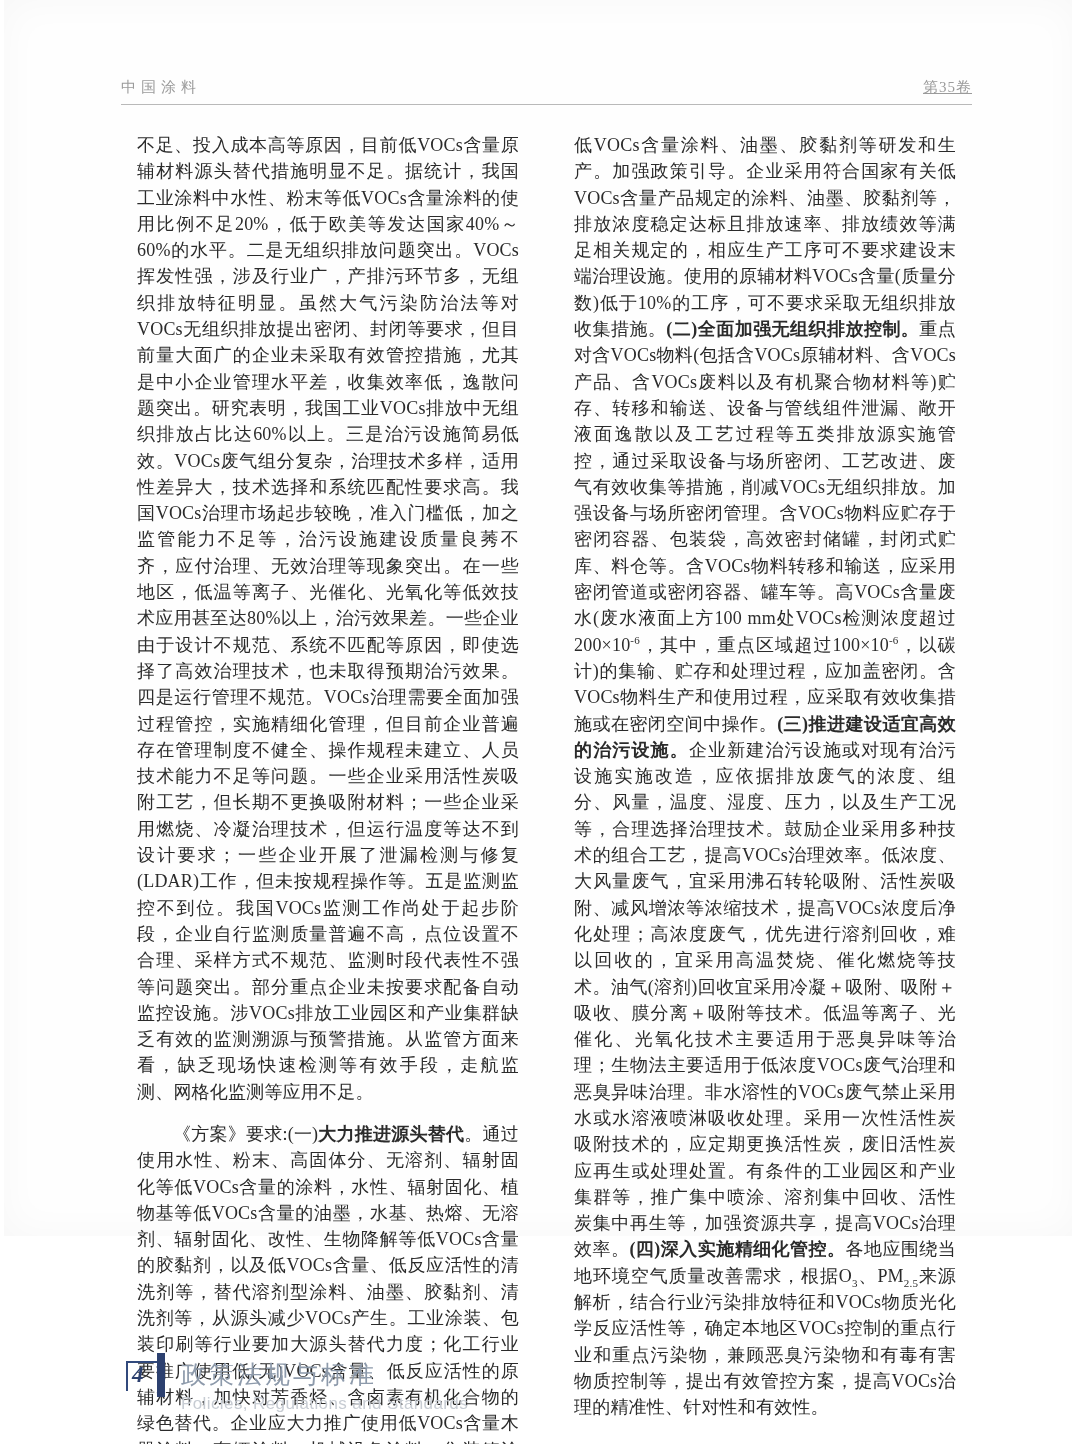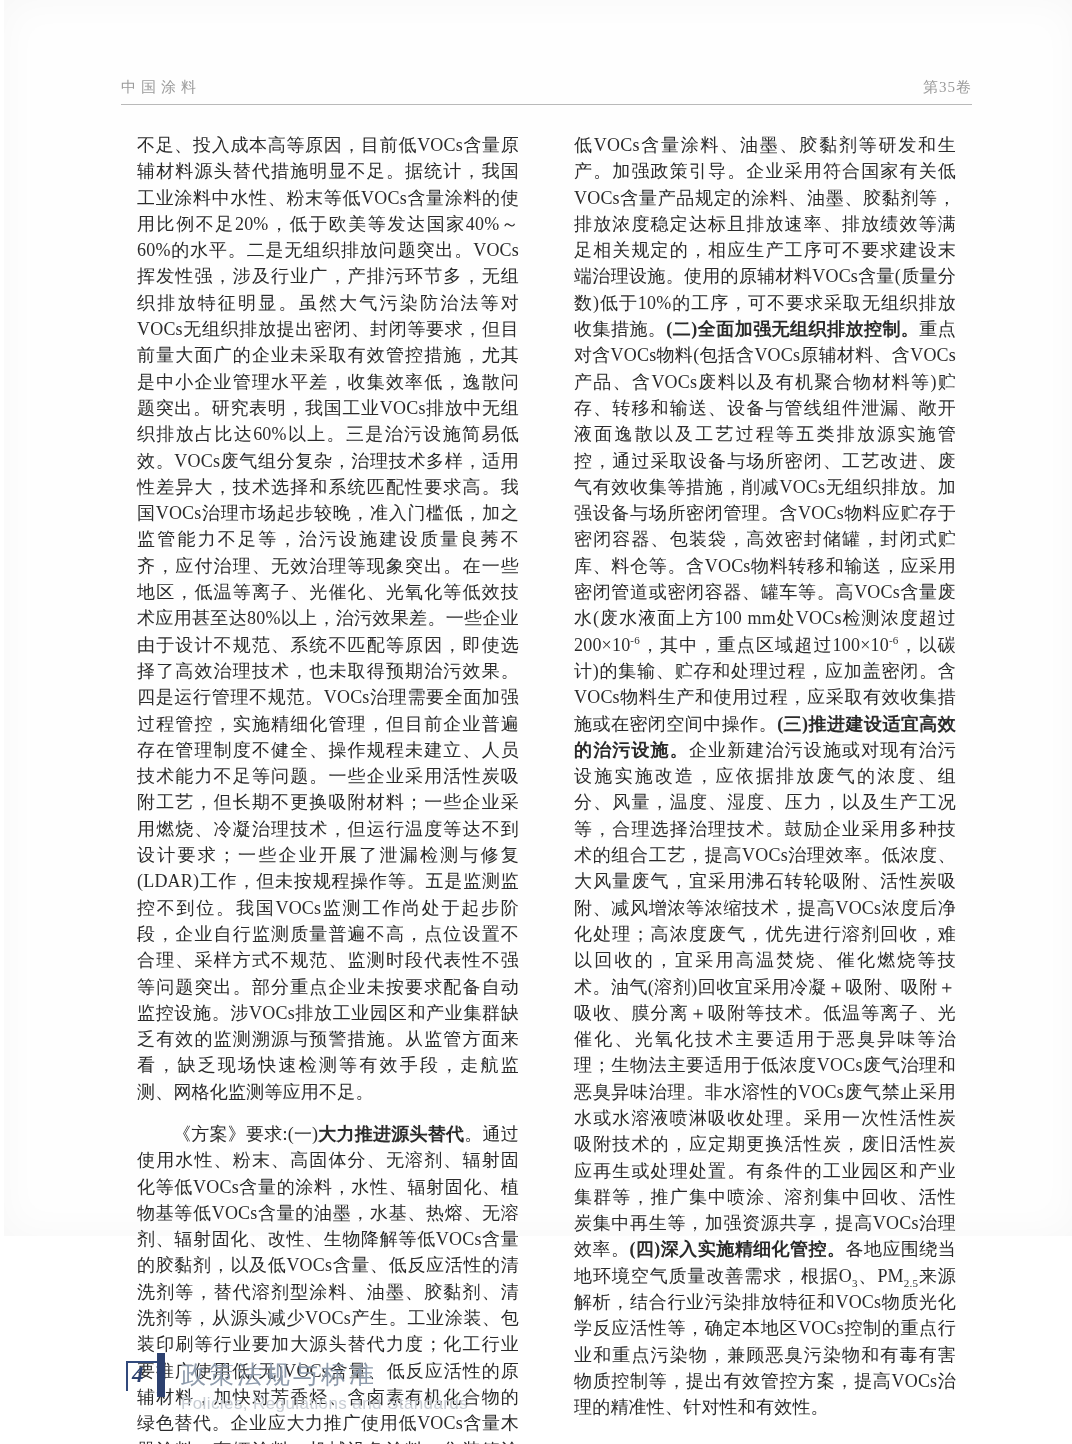--- a/index.html
+++ b/index.html
@@ -30,21 +30,21 @@
     top: 78px;
     display: flex;
     justify-content: space-between;
     align-items: flex-end;
     color: #9b9b9b;
     font-size: 15px;
     padding-bottom: 7px;
     border-bottom: 1px solid #b9b9b9;
   }
   .header .journal { letter-spacing: 5px; }
-  .header .volume  { letter-spacing: 1px; }
+  .header .volume  { letter-spacing: 1px; text-decoration: underline; }
   
   .columns {
     position: absolute;
     left: 117px;
     top: 116px;
     width: 851px;
     display: flex;
     gap: 23px;
   }
   .col {

